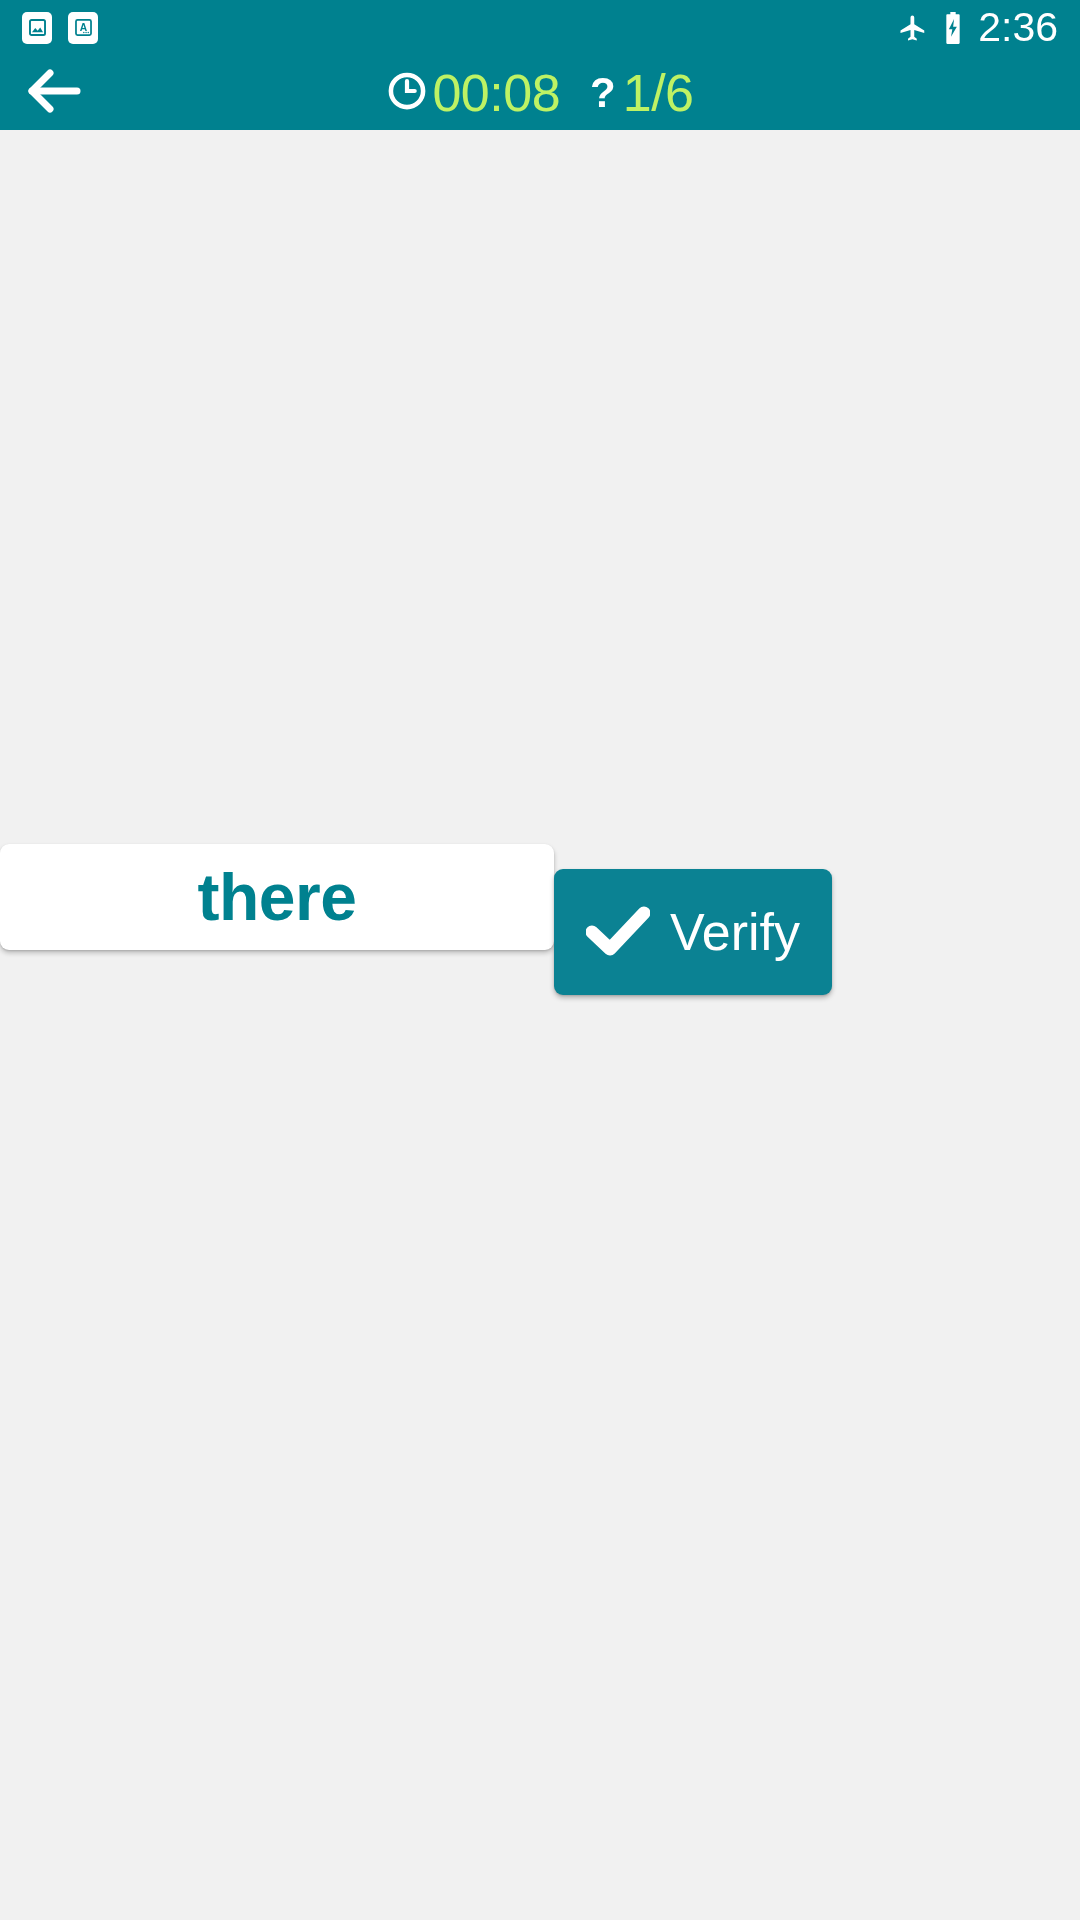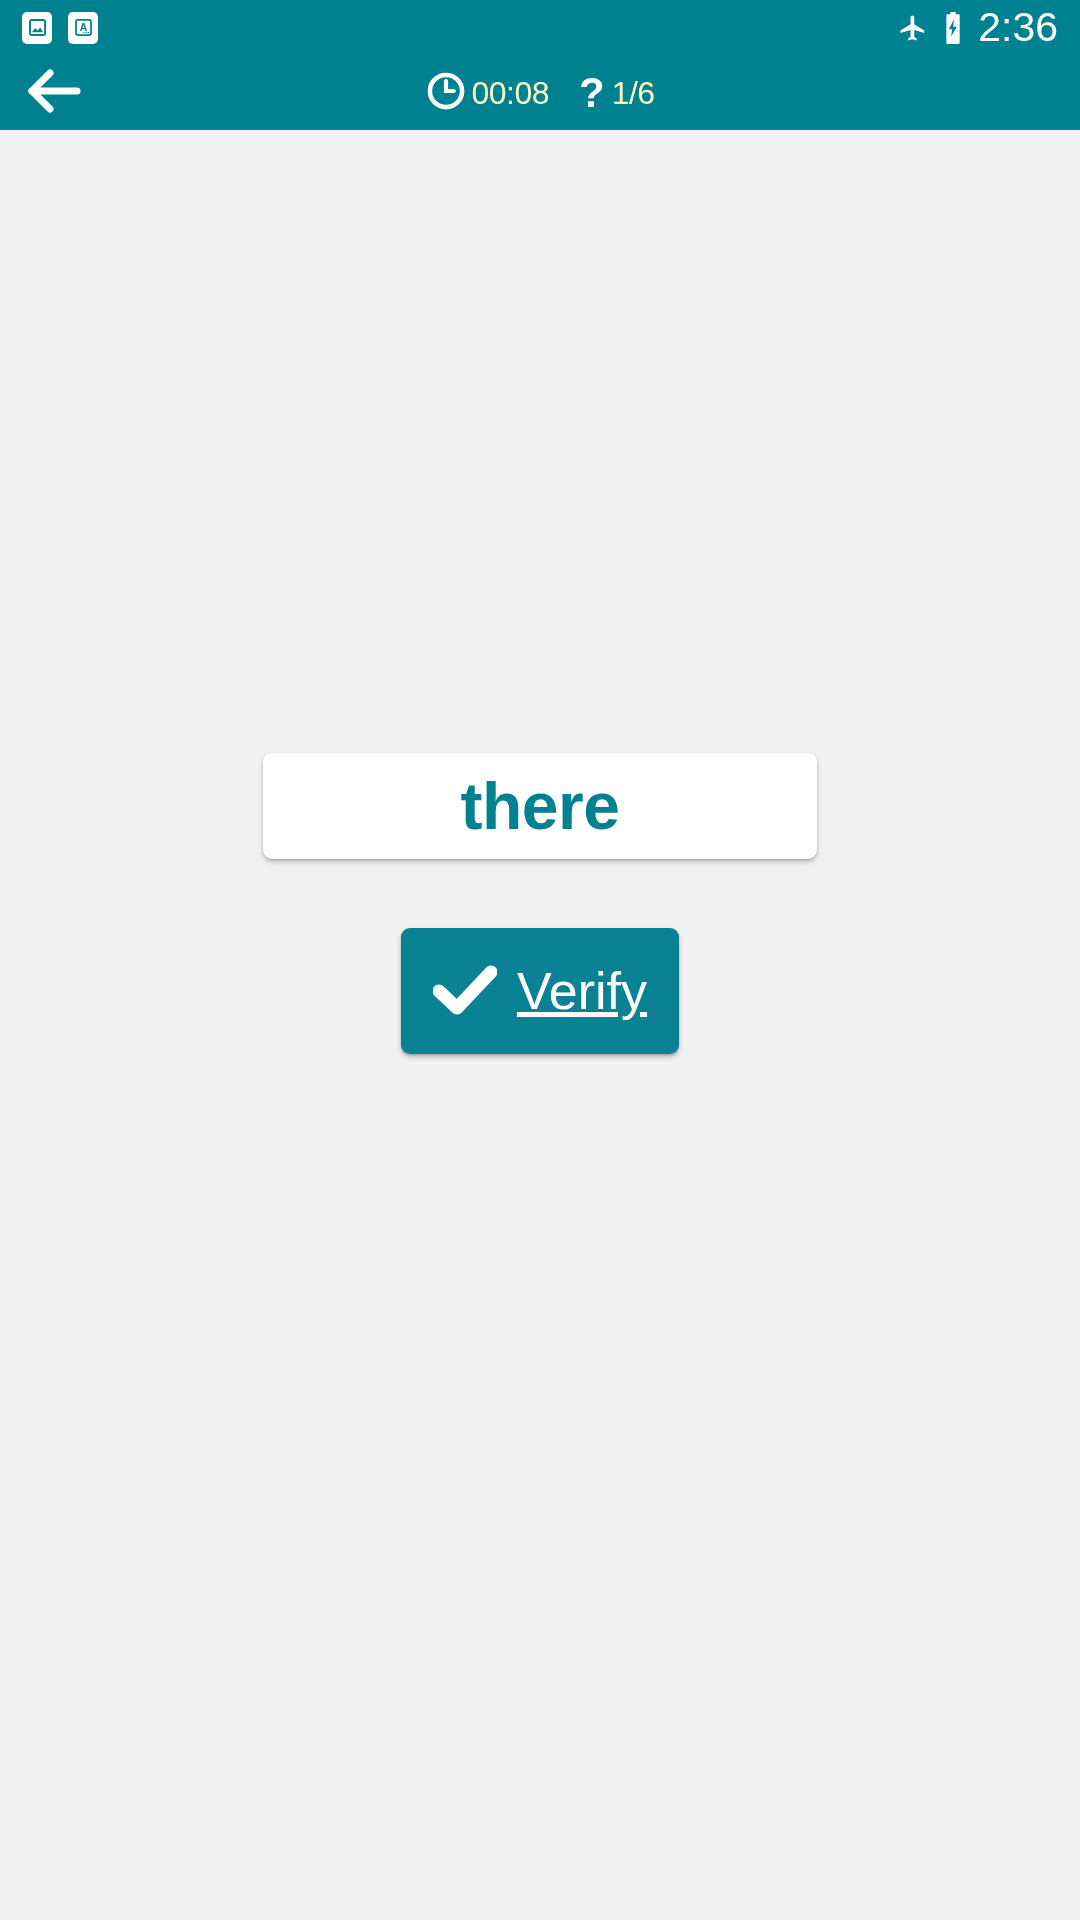--- a/index.html
+++ b/index.html
@@ -53,38 +53,38 @@
     cursor: pointer;
   }
   .appbar-center {
     margin: 0 auto;
     display: flex; align-items: center;
     gap: 30px;
     color: #ffffff;
   }
   .meter { display: flex; align-items: center; gap: 4px; }
   .meter-text {
-    font-size: 32px; font-weight: 400; color: #fef9c3;
+    font-size: 52px; font-weight: 400; color: #bef264;
     line-height: 1; letter-spacing: -0.5px;
   }
   .qmark {
     font-size: 42px; font-weight: 700; color: #ffffff;
     line-height: 1; margin-right: 3px;
   }
 
   
   .content {
     flex: 1 1 auto;
     position: relative;
     display: flex; flex-direction: column;
     align-items: center;
     justify-content: center;
     padding-bottom: 244px;
   }
-  .quiz-wrap { width: 100%; display: flex; flex-direction: column; align-items: center; }
+  .quiz-wrap { width: 100%; display: flex; flex-direction: row; align-items: center; }
 
   .question-card {
     width: 554px; height: 106px;
     background: #ffffff;
     border-radius: 9px;
     box-shadow: 0 3px 5px rgba(0,0,0,0.22), 0 1px 2px rgba(0,0,0,0.12);
     display: flex; align-items: center; justify-content: center;
     margin-bottom: 12px;
   }
   .question-word {
@@ -126,21 +126,21 @@
     background: #0b8293;
     border: none;
     border-radius: 9px;
     box-shadow: 0 3px 5px rgba(0,0,0,0.25), 0 1px 2px rgba(0,0,0,0.12);
     display: flex; align-items: center; justify-content: center;
     gap: 20px;
     cursor: pointer;
   }
   .verify-label {
     font-size: 52px; font-weight: 400; color: #ffffff;
-    line-height: 1; letter-spacing: 0px; text-decoration: underline;
+    line-height: 1; letter-spacing: 0px;
   }
 </style>
 </head>
 <body>
 
 <div id="screen">
 
   <div class="status-bar">
     <div class="status-left">
       <span class="notif-chip">

